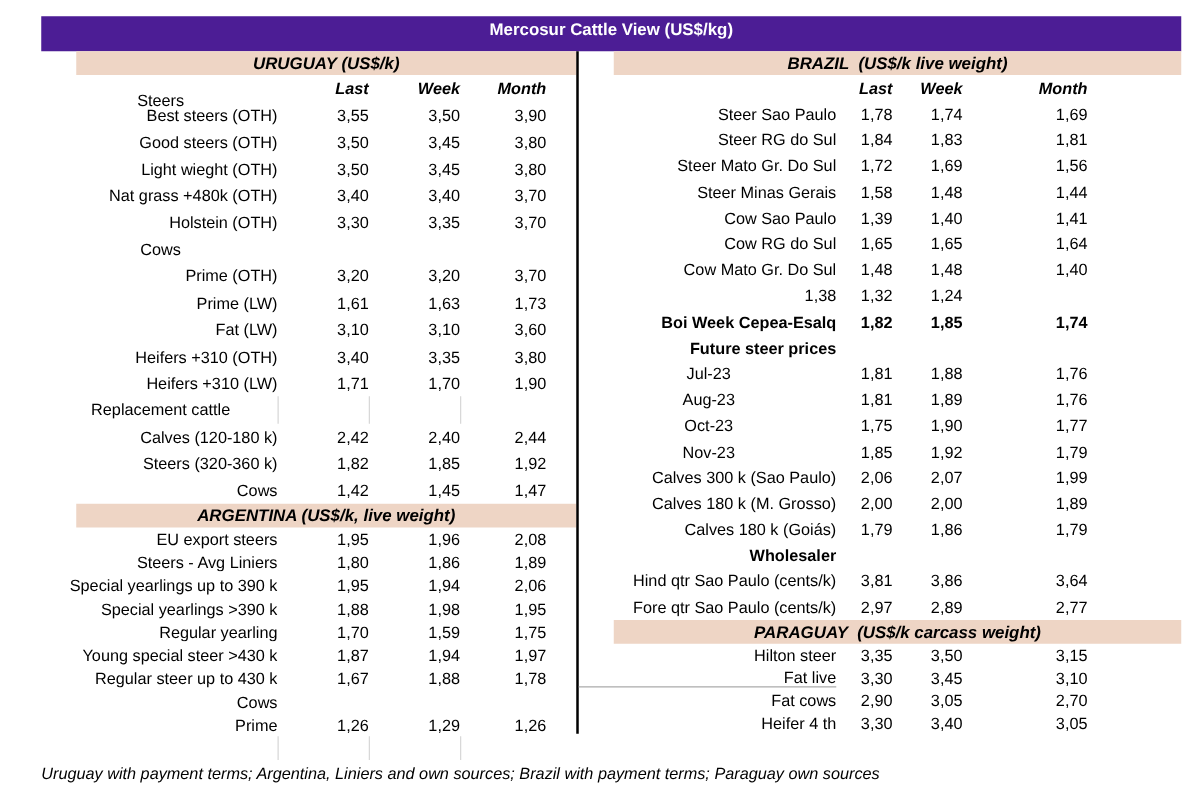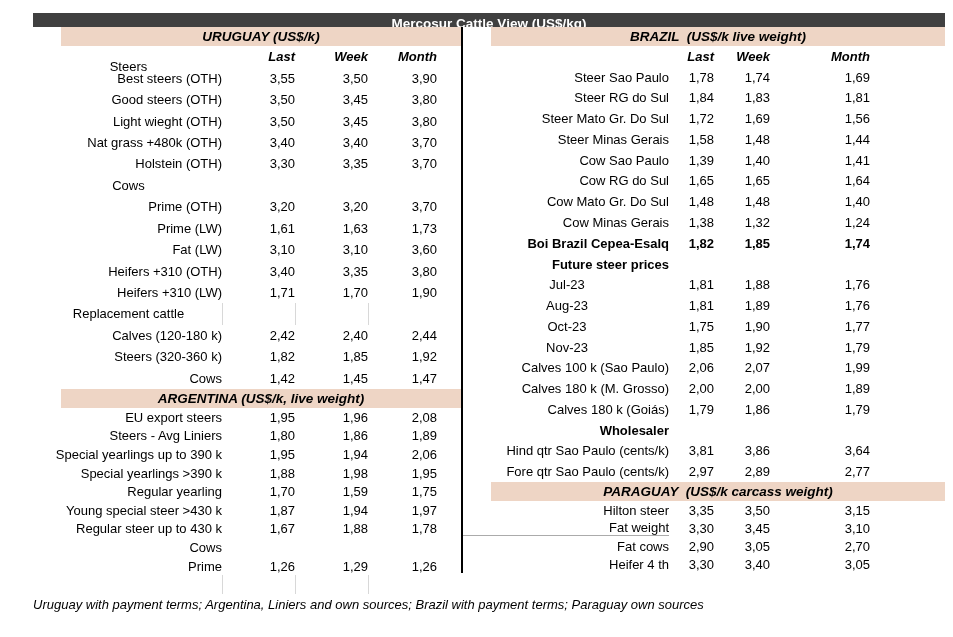--- a/index.html
+++ b/index.html
@@ -3,21 +3,21 @@
 <meta charset="utf-8">
 <style>
   html,body{margin:0;padding:0;}
   body{
     width:953px;height:637px;overflow:hidden;background:#ffffff;
     font-family:"Liberation Sans",sans-serif;font-size:13px;color:#000;
     position:relative;
   }
   .sheet{position:absolute;left:33px;top:13px;width:912px;}
   .title{
-    height:14px;line-height:21px;background:#404040;color:#ffffff;
+    height:28px;line-height:21px;background:#4c1d95;color:#ffffff;
     font-weight:bold;font-size:13.5px;text-align:center;white-space:pre;
   }
   .cols{display:flex;align-items:flex-start;}
   .col-left{width:428px;}
   .col-right{width:482px;border-left:2px solid #000;}
   .band{
     height:19px;line-height:19px;background:#EED5C5;color:#000;
     font-weight:bold;font-style:italic;font-size:13.5px;text-align:center;white-space:pre;margin-left:28px;
   }
   .row{display:grid;align-items:center;}
@@ -252,27 +252,26 @@
             <div class="cell">1,65</div>
             <div class="cell">1,64</div>
           </div>
           <div class="row r-a t-data">
             <div class="lbl">Cow Mato Gr. Do Sul</div>
             <div class="cell">1,48</div>
             <div class="cell">1,48</div>
             <div class="cell">1,40</div>
           </div>
           <div class="row r-a t-data">
-            <div class="lbl">Cow Minas Gerais</div>
             <div class="cell">1,38</div>
             <div class="cell">1,32</div>
             <div class="cell">1,24</div>
           </div>
           <div class="row r-a t-bold">
-            <div class="lbl">Boi Brazil Cepea-Esalq</div>
+            <div class="lbl">Boi Week Cepea-Esalq</div>
             <div class="cell">1,82</div>
             <div class="cell">1,85</div>
             <div class="cell">1,74</div>
           </div>
           <div class="row r-a t-group">
             <div class="lbl">Future steer prices</div>
             <div class="cell"></div>
             <div class="cell"></div>
             <div class="cell"></div>
           </div>
@@ -294,21 +293,21 @@
             <div class="cell">1,90</div>
             <div class="cell">1,77</div>
           </div>
           <div class="row r-a t-cdata">
             <div class="lbl">Nov-23</div>
             <div class="cell">1,85</div>
             <div class="cell">1,92</div>
             <div class="cell">1,79</div>
           </div>
           <div class="row r-a t-data">
-            <div class="lbl">Calves 100 k (Sao Paulo)</div>
+            <div class="lbl">Calves 300 k (Sao Paulo)</div>
             <div class="cell">2,06</div>
             <div class="cell">2,07</div>
             <div class="cell">1,99</div>
           </div>
           <div class="row r-a t-data">
             <div class="lbl">Calves 180 k (M. Grosso)</div>
             <div class="cell">2,00</div>
             <div class="cell">2,00</div>
             <div class="cell">1,89</div>
           </div>
@@ -337,21 +336,21 @@
             <div class="cell">2,77</div>
           </div>
           <div class="band">PARAGUAY  (US$/k carcass weight)</div>
           <div class="row r-b t-data">
             <div class="lbl">Hilton steer</div>
             <div class="cell">3,35</div>
             <div class="cell">3,50</div>
             <div class="cell">3,15</div>
           </div>
           <div class="row r-b t-data u-lbl">
-            <div class="lbl">Fat weight</div>
+            <div class="lbl">Fat live</div>
             <div class="cell">3,30</div>
             <div class="cell">3,45</div>
             <div class="cell">3,10</div>
           </div>
           <div class="row r-b t-data">
             <div class="lbl">Fat cows</div>
             <div class="cell">2,90</div>
             <div class="cell">3,05</div>
             <div class="cell">2,70</div>
           </div>

